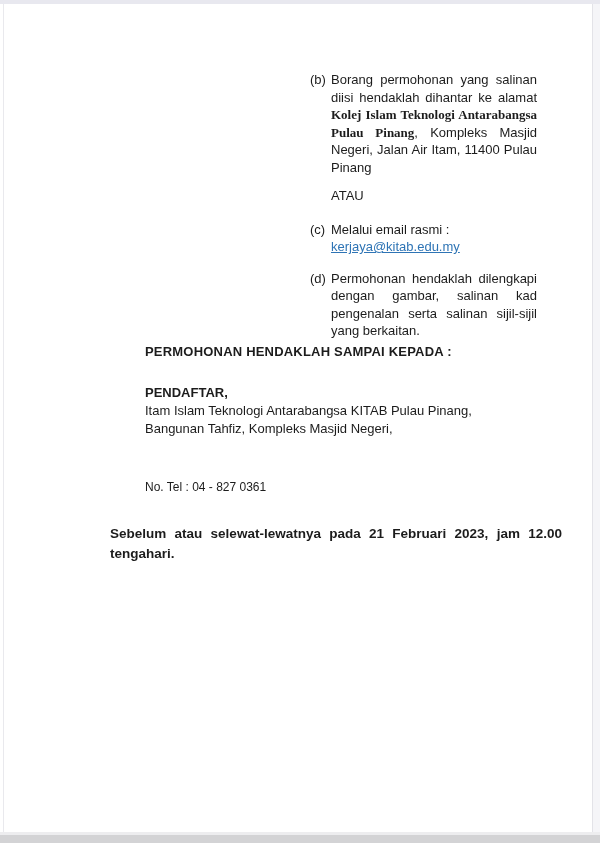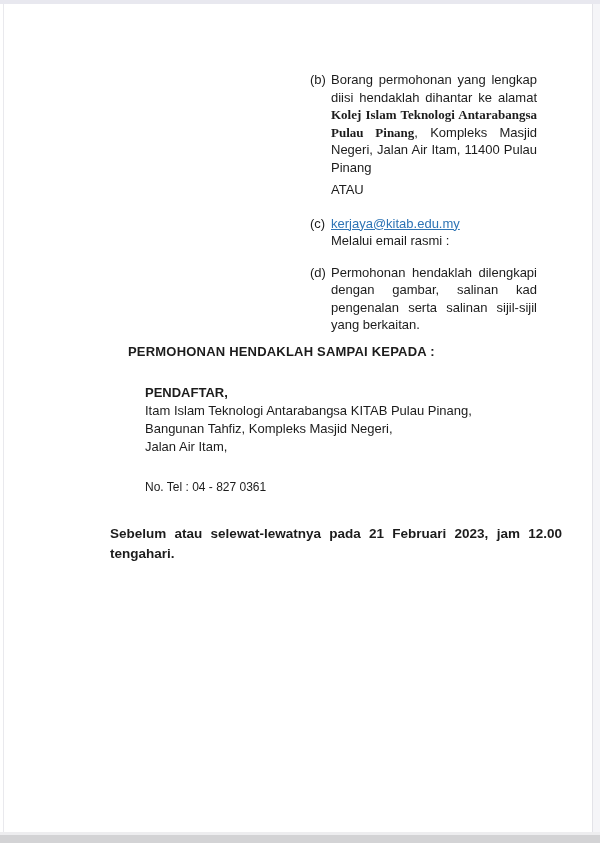--- a/index.html
+++ b/index.html
@@ -30,34 +30,34 @@
   .list-item {
     position: relative;
     padding-left: 21px;
     text-align: justify;
   }
   .list-marker {
     position: absolute;
     left: 0; top: 0;
     text-align: left;
   }
-  .separator-atau { padding-left: 21px; margin-top: 5px; }
+  .separator-atau { padding-left: 21px; margin-top: 11px; }
   .item-c { margin-top: 16px; }
   .item-d { margin-top: 14px; }
   .bold { font-weight: bold; font-family: Liberation Serif, serif; }
   .email-link {
     color: #2e74b5;
     text-decoration: underline;
     cursor: pointer;
   }
 
   
   .heading {
     position: absolute;
-    left: 128px; top: 344px;
+    left: 145px; top: 344px;
     font-size: 13px;
     font-weight: bold;
     letter-spacing: 0.2px;
   }
   .recipient {
     position: absolute;
     left: 145px; top: 384px;
     font-size: 13px;
     line-height: 18px;
   }
@@ -87,44 +87,43 @@
 <div class="edge-bottom-soft"></div>
 <div class="edge-bottom"></div>
 <div class="edge-left"></div>
 <div class="edge-right-margin"></div>
 <div class="edge-right"></div>
 
 <div class="list-block">
 
   <div class="list-item">
     <span class="list-marker">(b)</span>
-    <span>Borang permohonan yang lengkap diisi hendaklah dihantar ke alamat </span><span class="bold">Kolej Islam Teknologi Antarabangsa Pulau Pinang</span><span>, Kompleks Masjid Negeri, Jalan Air Itam, 11400 Pulau Pinang</span>
+    <span>Borang permohonan yang salinan diisi hendaklah dihantar ke alamat </span><span class="bold">Kolej Islam Teknologi Antarabangsa Pulau Pinang</span><span>, Kompleks Masjid Negeri, Jalan Air Itam, 11400 Pulau Pinang</span>
   </div>
 
   <div class="separator-atau">ATAU</div>
 
   <div class="list-item item-c">
     <span class="list-marker">(c)</span>
+    <div>Melalui email rasmi :</div>
     <div>
       <a class="email-link">kerjaya@kitab.edu.my</a>
     </div>
-    <div>Melalui email rasmi :</div>
   </div>
 
   <div class="list-item item-d">
     <span class="list-marker">(d)</span>
     <span>Permohonan hendaklah dilengkapi dengan gambar, salinan kad pengenalan serta salinan sijil-sijil yang berkaitan.</span>
   </div>
 
 </div>
 
 <div class="heading">PERMOHONAN HENDAKLAH SAMPAI KEPADA :</div>
 
 <div class="recipient">
   <div class="recipient-title">PENDAFTAR,</div>
   <div>Itam Islam Teknologi Antarabangsa KITAB Pulau Pinang,</div>
   <div>Bangunan Tahfiz, Kompleks Masjid Negeri,</div>
-  <div>Jalan Air Itam,</div>
 </div>
 
 <div class="phone">No. Tel : 04 - 827 0361</div>
 
 <div class="deadline">Sebelum atau selewat-lewatnya pada 21 Februari 2023, jam 12.00 tengahari.</div>
 
 </body></html>

